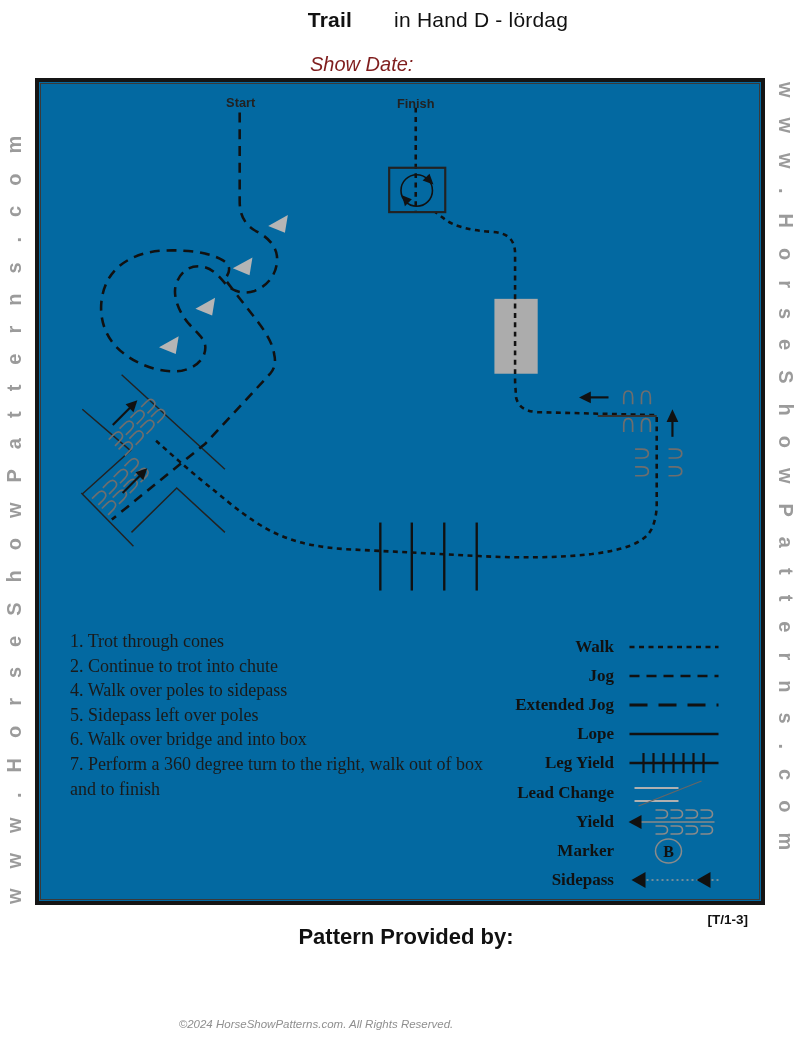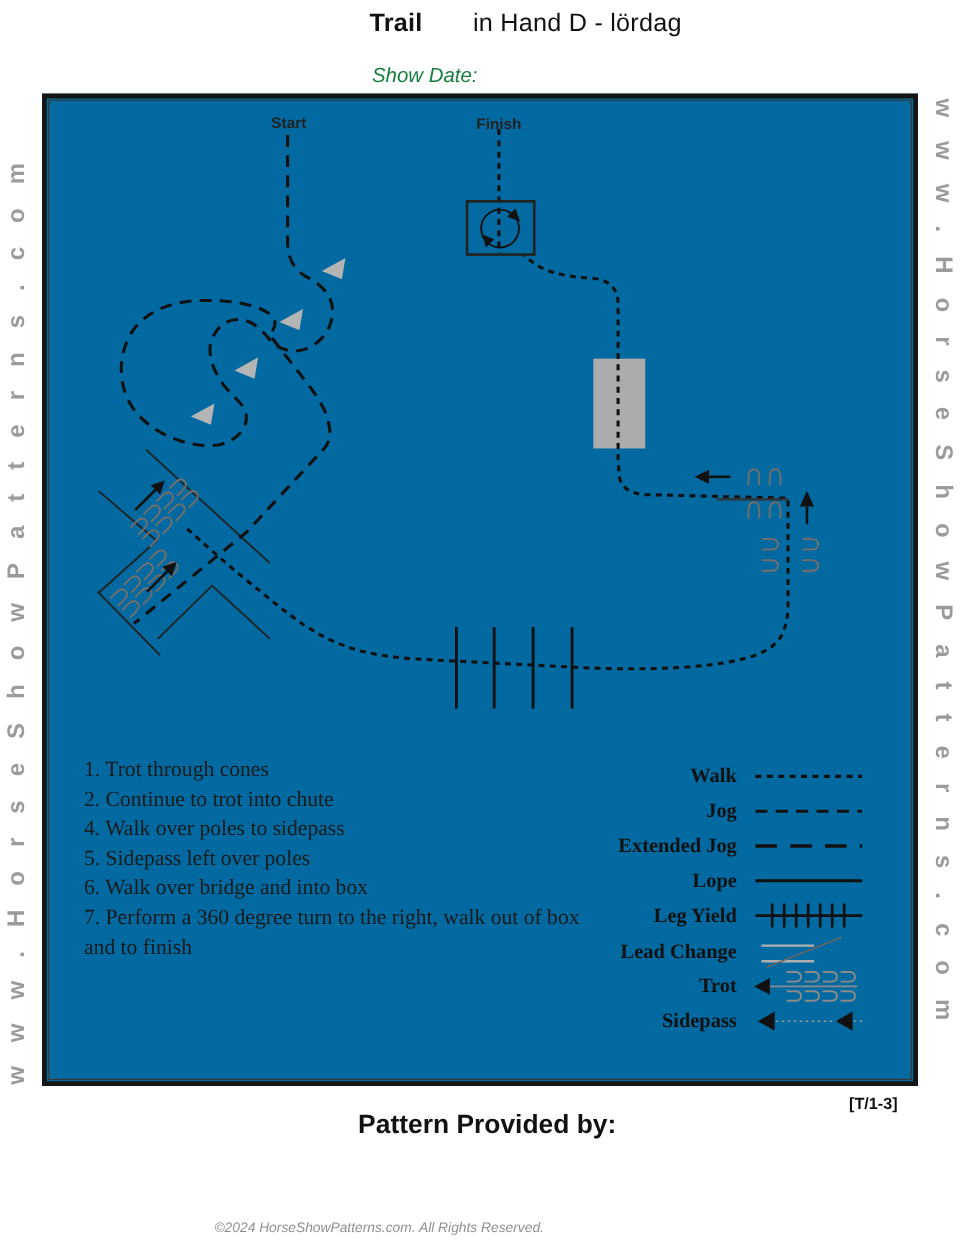--- a/index.html
+++ b/index.html
@@ -6,21 +6,21 @@
   body{width:800px;height:1041px;position:relative;overflow:hidden;
        font-family:"Liberation Sans",sans-serif;color:#111;}
 
   
   .title{position:absolute;left:0;top:8px;width:100%;text-align:center;
          font-size:21px;letter-spacing:.2px;}
   .title .t-bold{font-weight:bold;margin-left:76px;}
   .title .t-rest{font-weight:normal;margin-left:5px;padding-left:31px;}
   .show-date{position:absolute;left:0;top:53px;width:810px;text-align:center;
              margin-left:-395px;left:400px;width:790px;
-             font-style:italic;font-size:17px;color:#15803d;}
+             font-style:italic;font-size:20px;color:#7f1d1d;}
   .show-date{left:0;margin-left:0;width:810px;transform:translateX(-395px) translateX(395px);} 
   .show-date{position:absolute;left:310px;top:53px;width:200px;text-align:left;transform:none;}
 
   
   .wm{position:absolute;top:82px;height:822px;color:#9b9b9b;font-weight:bold;
       font-size:20px;letter-spacing:20px;writing-mode:vertical-rl;
       white-space:nowrap;user-select:none;}
   .wm-right{right:3px;}
   .wm-left{left:3px;transform:rotate(180deg);}
 
@@ -236,37 +236,44 @@
   <div class="legend-row">
     <div class="legend-label">Lead Change</div>
     <svg class="legend-sym" viewBox="0 0 95 28">
       <line x1="8" y1="9" x2="52" y2="9" stroke="#b0b0b0" stroke-width="2"></line>
       <line x1="8" y1="22" x2="52" y2="22" stroke="#b0b0b0" stroke-width="2"></line>
       <line x1="12" y1="27" x2="75" y2="2" stroke="#666" stroke-width="1.3"></line>
     </svg>
   </div>
 
   <div class="legend-row">
-    <div class="legend-label">Trot</div>
+    <div class="legend-label">Yield</div>
     <svg class="legend-sym" viewBox="0 0 95 28">
       <g fill="none" stroke="#8a8a8a" stroke-width="1.6">
         <path d="M29,10 L36,10 Q41,10 41,6 Q41,2 36,2 L29,2"></path>
         <path d="M44,10 L51,10 Q56,10 56,6 Q56,2 51,2 L44,2"></path>
         <path d="M59,10 L66,10 Q71,10 71,6 Q71,2 66,2 L59,2"></path>
         <path d="M74,10 L81,10 Q86,10 86,6 Q86,2 81,2 L74,2"></path>
         <path d="M29,26 L36,26 Q41,26 41,22 Q41,18 36,18 L29,18"></path>
         <path d="M44,26 L51,26 Q56,26 56,22 Q56,18 51,18 L44,18"></path>
         <path d="M59,26 L66,26 Q71,26 71,22 Q71,18 66,18 L59,18"></path>
         <path d="M74,26 L81,26 Q86,26 86,22 Q86,18 81,18 L74,18"></path>
       </g>
       <line x1="12" y1="14" x2="88" y2="14" stroke="#8a8a8a" stroke-width="1.6"></line>
       <polygon points="2,14 15,7 15,21" fill="#111"></polygon>
     </svg>
   </div>
 
+  <div class="legend-row">
+    <div class="legend-label">Marker</div>
+    <svg class="legend-sym" viewBox="0 0 95 28">
+      <ellipse cx="42" cy="14" rx="13" ry="12" fill="none" stroke="#8a8a8a" stroke-width="1.5"></ellipse>
+      <text x="42" y="20" text-anchor="middle" font-family="Liberation Serif, serif" font-size="16" font-weight="bold" fill="#111">B</text>
+    </svg>
+  </div>
 
   <div class="legend-row">
     <div class="legend-label">Sidepass</div>
     <svg class="legend-sym" viewBox="0 0 95 28">
       <line x1="10" y1="14" x2="94" y2="14" stroke="#999" stroke-width="1.3" stroke-dasharray="2,3"></line>
       <polygon points="5,14 19,6 19,22" fill="#111"></polygon>
       <polygon points="70,14 84,6 84,22" fill="#111"></polygon>
     </svg>
   </div>
 

